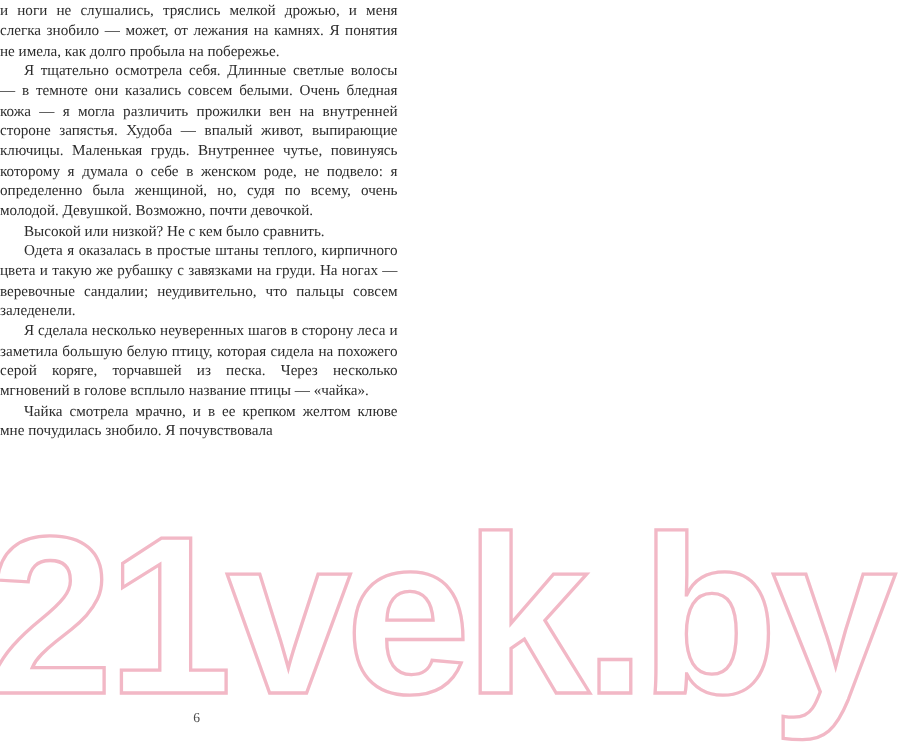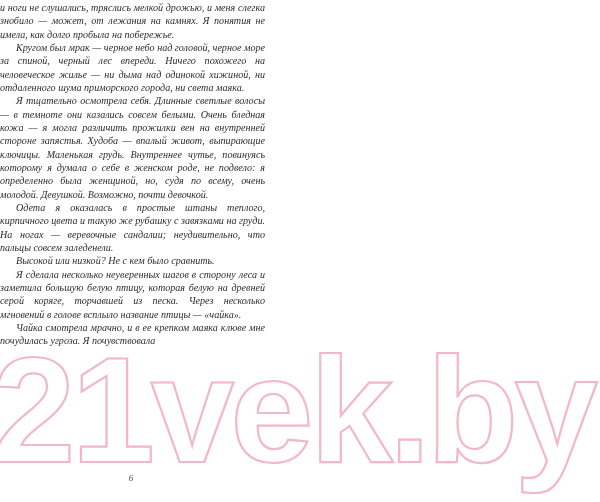--- a/index.html
+++ b/index.html
@@ -42,21 +42,21 @@
     position: absolute;
     inset: 0;
     display: flex;
     z-index: 2;
   }
   .book-page {
     position: relative;
     height: 502px;
     box-sizing: border-box;
   }
-  .page-left  { width: 300px; padding: 0 35px 0 0; font-style: italic; }
+  .page-left  { width: 300px; padding: 0 35px 0 0; }
   .page-right { width: 300px; padding: 0 0 0 27px; }
 
   .text-body {
     position: absolute;
     top: 1px;
     font-size: 10.1px;
     line-height: 13.33px;
     color: #2c2c2c;
     text-align: justify;
     text-justify: inter-word;
@@ -89,26 +89,25 @@
 </head>
 <body>
 
 <div id="page">
 
   <div class="spread">
 
     <div class="book-page page-left">
       <div class="text-body">
         <p class="cont">и ноги не слушались, тряслись мелкой дрожью, и меня слегка знобило — может, от лежания на камнях. Я понятия не имела, как долго пробыла на побережье.</p>
-        <p>Кругом был мрак — черное небо над головой, черное море за спиной, черный лес впереди. Ничего похожего на человеческое жилье — ни дыма над одинокой хижиной, ни отдаленного шума приморского города, ни света маяка.</p>
         <p>Я тщательно осмотрела себя. Длинные светлые волосы — в темноте они казались совсем белыми. Очень бледная кожа — я могла различить прожилки вен на внутренней стороне запястья. Худоба — впалый живот, выпирающие ключицы. Маленькая грудь. Внутреннее чутье, повинуясь которому я думала о себе в женском роде, не подвело: я определенно была женщиной, но, судя по всему, очень молодой. Девушкой. Возможно, почти девочкой.</p>
+        <p>Высокой или низкой? Не с кем было сравнить.</p>
         <p>Одета я оказалась в простые штаны теплого, кирпичного цвета и такую же рубашку с завязками на груди. На ногах — веревочные сандалии; неудивительно, что пальцы совсем заледенели.</p>
-        <p>Высокой или низкой? Не с кем было сравнить.</p>
-        <p>Я сделала несколько неуверенных шагов в сторону леса и заметила большую белую птицу, которая белую на древней серой коряге, торчавшей из песка. Через несколько мгновений в голове всплыло название птицы — «чайка».</p>
-        <p>Чайка смотрела мрачно, и в ее крепком маяка клюве мне почудилась угроза. Я почувствовала</p>
+        <p>Я сделала несколько неуверенных шагов в сторону леса и заметила большую белую птицу, которая сидела на похожего серой коряге, торчавшей из песка. Через несколько мгновений в голове всплыло название птицы — «чайка».</p>
+        <p>Чайка смотрела мрачно, и в ее крепком желтом клюве мне почудилась знобило. Я почувствовала</p>
       </div>
       <div class="folio">6</div>
     </div>
 
     <div class="book-page page-right">
       
       
     </div>
 
   </div>

